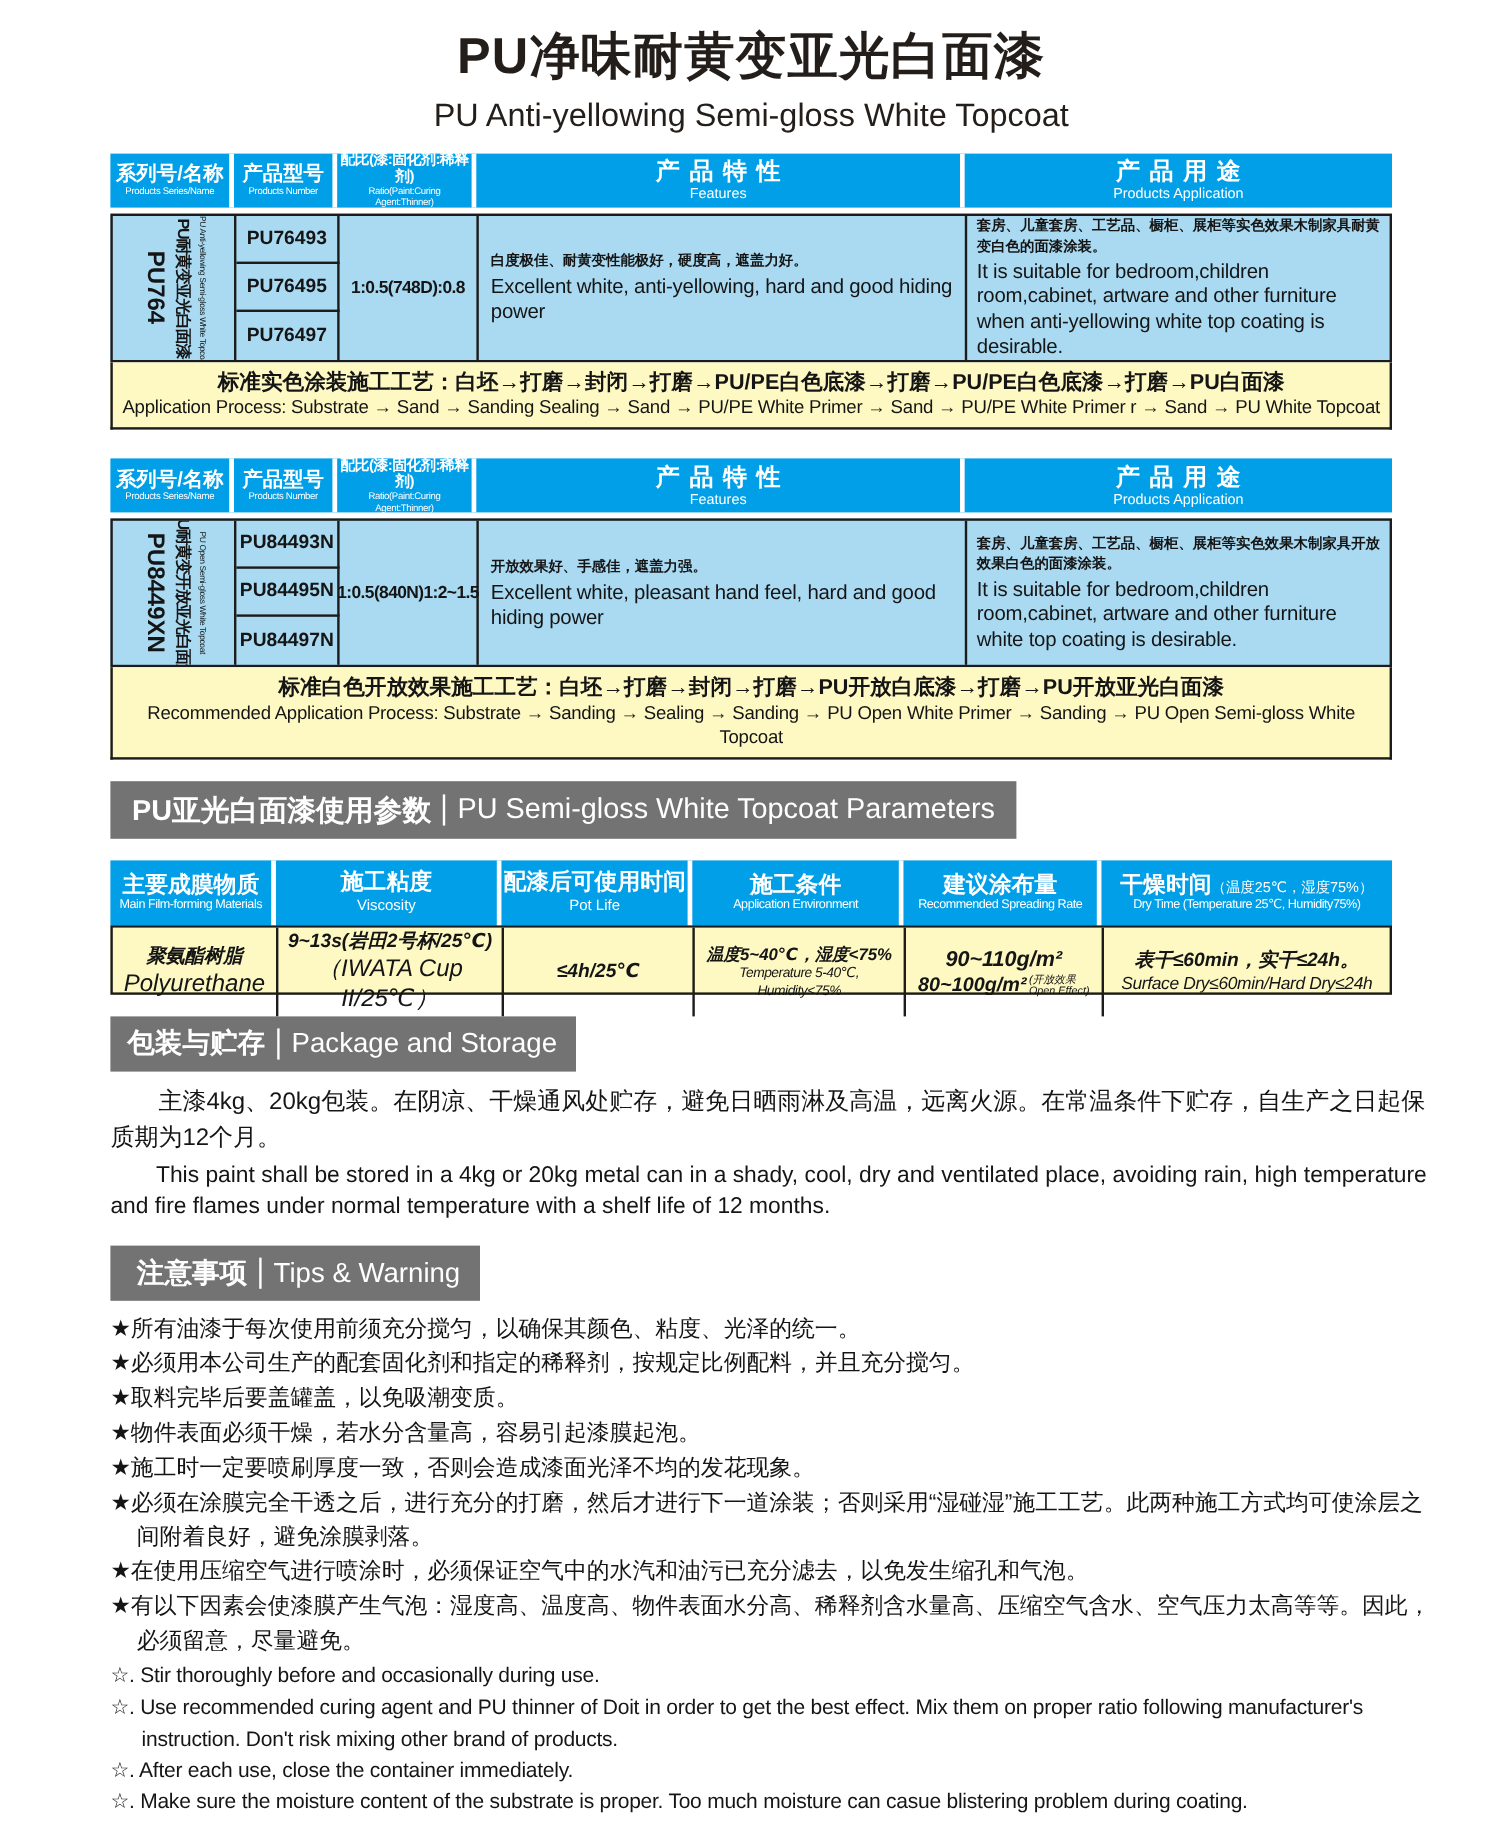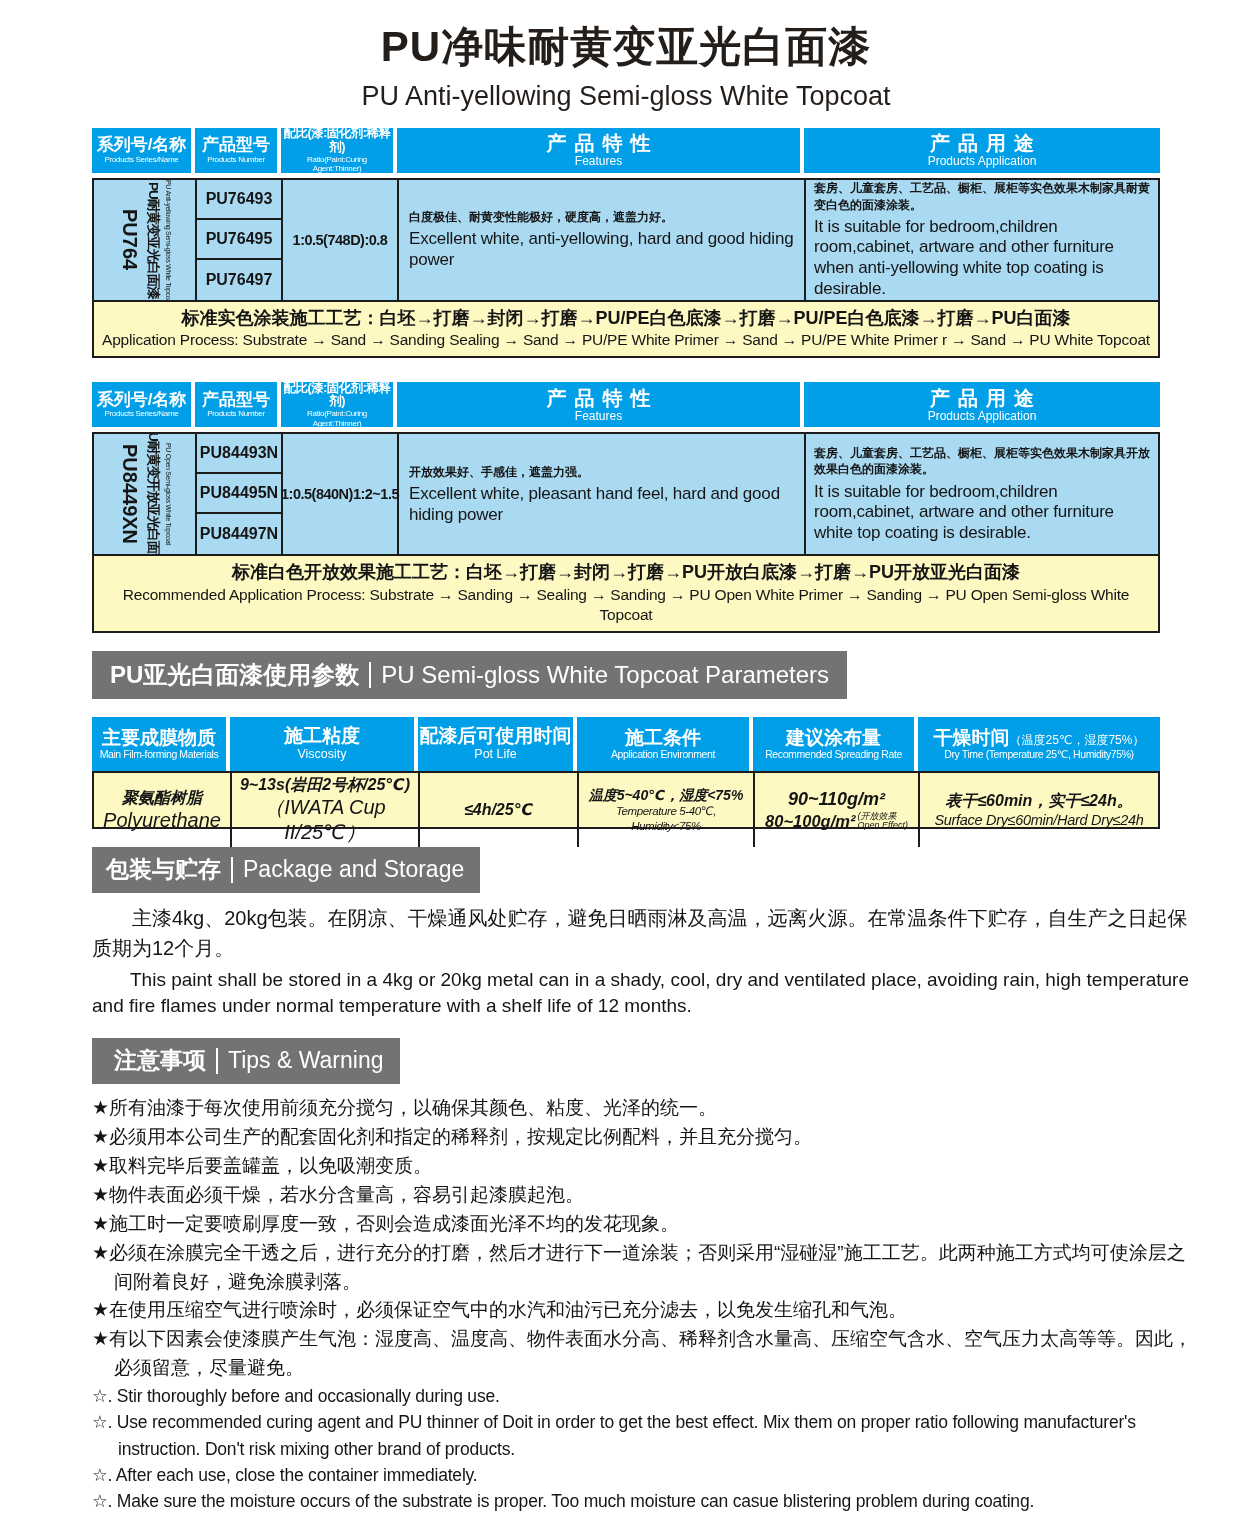--- a/index.html
+++ b/index.html
@@ -344,18 +344,18 @@
     <p class="tip-zh">★必须用本公司生产的配套固化剂和指定的稀释剂，按规定比例配料，并且充分搅匀。</p>
     <p class="tip-zh">★取料完毕后要盖罐盖，以免吸潮变质。</p>
     <p class="tip-zh">★物件表面必须干燥，若水分含量高，容易引起漆膜起泡。</p>
     <p class="tip-zh">★施工时一定要喷刷厚度一致，否则会造成漆面光泽不均的发花现象。</p>
     <p class="tip-zh">★必须在涂膜完全干透之后，进行充分的打磨，然后才进行下一道涂装；否则采用“湿碰湿”施工工艺。此两种施工方式均可使涂层之间附着良好，避免涂膜剥落。</p>
     <p class="tip-zh">★在使用压缩空气进行喷涂时，必须保证空气中的水汽和油污已充分滤去，以免发生缩孔和气泡。</p>
     <p class="tip-zh">★有以下因素会使漆膜产生气泡：湿度高、温度高、物件表面水分高、稀释剂含水量高、压缩空气含水、空气压力太高等等。因此，必须留意，尽量避免。</p>
     <p class="tip-en">☆. Stir thoroughly before and occasionally during use.</p>
     <p class="tip-en">☆. Use recommended curing agent and PU thinner of Doit in order to get the best effect. Mix them on proper ratio following manufacturer's instruction. Don't risk mixing other brand of products.</p>
     <p class="tip-en">☆. After each use, close the container immediately.</p>
-    <p class="tip-en">☆. Make sure the moisture occurs of the substrate is proper. Too much moisture can casue blistering problem during coating.</p>
+    <p class="tip-en">☆. Make sure the moisture content of the substrate is proper. Too much moisture can casue blistering problem during coating.</p>
     <p class="tip-en">☆. Apply the paint evenly on the surface, lest floating problem occurs during coating.</p>
 
   </div>
 
 </div>
 
 </body></html>

